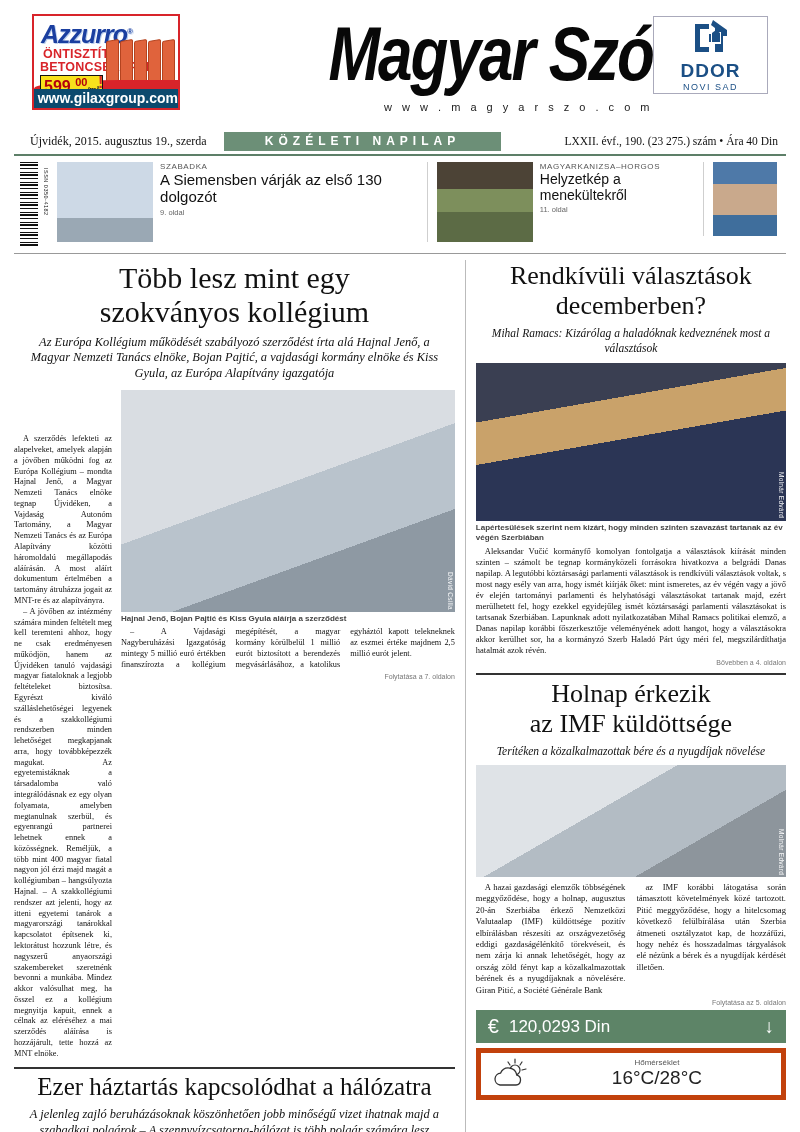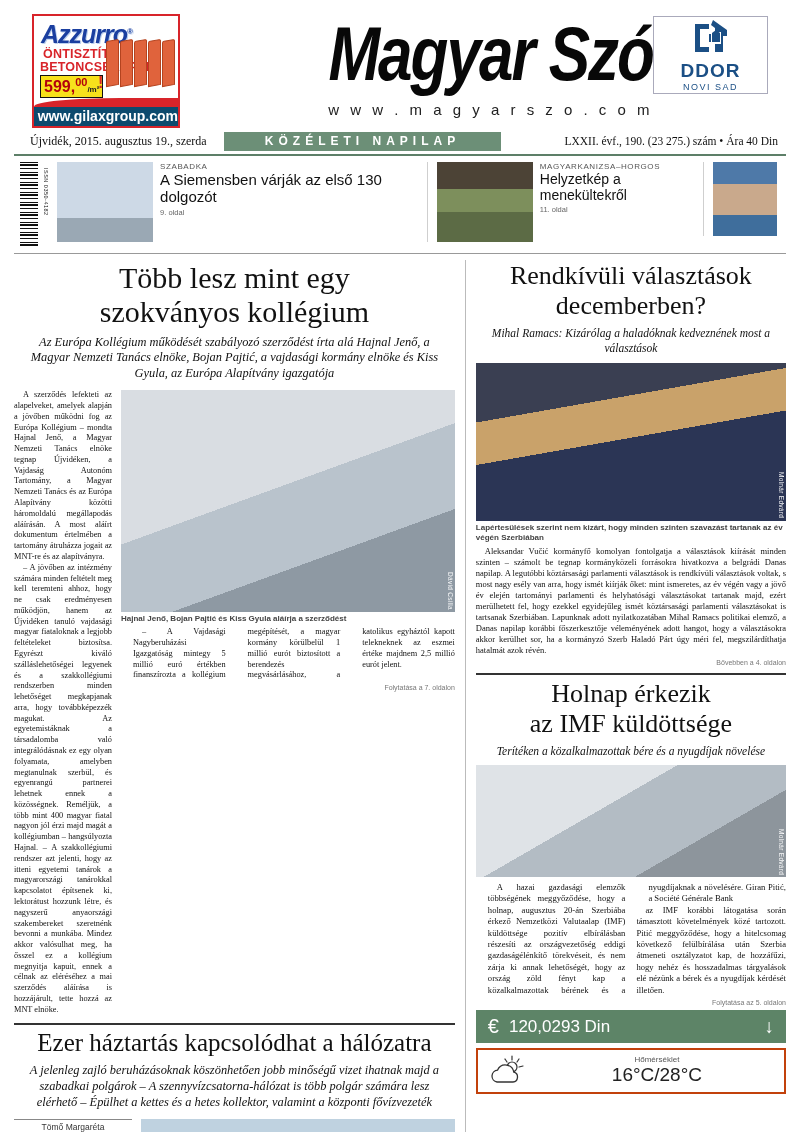--- a/index.html
+++ b/index.html
@@ -9,21 +9,21 @@
     background: #ffffff;
     font-family: "Liberation Serif", serif;
     color: #111;
     overflow: hidden;
   }
   .page { position: relative; width:800px; height:1132px; padding: 8px 14px 0 14px; }
 
   
   .masthead { display:flex; align-items:flex-start; height: 128px; }
   .ad-box {
-    width: 148px; height: 114px; margin-top: 6px; margin-left: 18px;
+    width: 148px; height: 96px; margin-top: 6px; margin-left: 18px;
     border: 2px solid #d8242a; background: #ffffff;
     position: relative; overflow:hidden;
   }
   .ad-azzurro {
     font-family:"Liberation Sans", sans-serif; font-weight:bold; font-style:italic;
     color:#1b3fa0; font-size:25px; letter-spacing:-1px;
     position:absolute; left:7px; top:4px; text-shadow: 1px 1px 0 #bcd0ee;
   }
   .ad-reg { font-size:8px; vertical-align: super; color:#1b3fa0;}
   .ad-l1 { position:absolute; left:9px; top:31px; color:#d8242a; font-family:"Liberation Sans",sans-serif;
@@ -46,21 +46,21 @@
             text-align:right; padding:1px 0 2px; }
   .ad-redwave { position:absolute; left:0; bottom:14px; width:100%; height:14px; background:#d8242a;
                 border-radius: 60% 0 0 0;}
 
   .title-wrap { flex:1; text-align:right; padding-top: 2px; }
   .paper-title {
     font-family:"Liberation Sans", sans-serif; font-weight:bold; font-style:italic;
     font-size:62px; letter-spacing:-2px; line-height:.98; color:#080808;
     transform: scaleY(1.22); transform-origin: top center; margin-top:8px;
   }
-  .paper-url { margin-top: 22px; font-family:"Liberation Sans",sans-serif; font-size:15px;
+  .paper-url { margin-top: 22px; font-family:"Liberation Sans",sans-serif; font-size:11px;
                letter-spacing:3.5px; color:#222; }
 
   .ddor-box { width:115px; height:78px; border:1px solid #aab; margin-top:8px; margin-right:18px;
               display:flex; flex-direction:column; align-items:center; justify-content:center; }
   .ddor-mark { width:40px; height:38px; position:relative; }
   .ddor-txt { font-family:"Liberation Sans",sans-serif; font-weight:bold; font-size:19px;
               color:#1b4f85; letter-spacing:1px; margin-top:4px;}
   .ddor-sub { font-family:"Liberation Sans",sans-serif; font-size:9px; color:#1b4f85; letter-spacing:1.5px;}
 
   
@@ -108,34 +108,34 @@
             font-family:"Liberation Sans",sans-serif; font-size:6.5px; color:#fff; opacity:.95;
             letter-spacing:.3px; }
   .caption { font-family:"Liberation Sans",sans-serif; font-size:8px; color:#444; line-height:1.25;
              padding:2px 0 3px;font-weight:bold; }
 
   .body3 { column-count:3; column-gap:10px; font-size:8.3px; line-height:1.30; text-align:justify;
            hyphens:auto; }
   .body2 { column-count:2; column-gap:11px; font-size:8.6px; line-height:1.33; text-align:justify; }
   .body1 { font-size:8.3px; line-height:1.30; text-align:justify; }
   .body3 p, .body2 p, .body1 p { margin:0; text-indent:9px; }
-  .body3 p:first-child, .body2 p:first-child { text-indent:9px;margin-left:12px; }
+  .body3 p:first-child, .body2 p:first-child { text-indent:9px; }
   .cont { font-family:"Liberation Sans",sans-serif; font-size:7px; color:#777; text-align:right;
           margin-top:3px; }
   .byline { font-family:"Liberation Sans",sans-serif; font-size:8.5px; text-align:center; color:#333;
             border-top:1px solid #888; border-bottom:1px solid #888; padding:2px 0; margin-bottom:4px;}
 
   .rule-sec { border-top:2px solid #333; margin:7px 0 5px; }
 
   
   .fx { background:#5d8467; color:#fff; display:flex; align-items:center; gap:10px;
         padding:5px 12px; font-family:"Liberation Sans",sans-serif; font-size:17px; margin-top:4px;}
   .fx .eur { font-size:20px; }
   .fx .arrow { margin-left:auto; font-size:19px; }
-  .wx { border:2px solid #c2410c; margin-top:5px; padding:4px 10px 6px; display:flex; align-items:center; gap:12px;}
+  .wx { border:5px solid #c2410c; margin-top:5px; padding:4px 10px 6px; display:flex; align-items:center; gap:12px;}
   .wx-lab { font-family:"Liberation Sans",sans-serif; font-size:8px; color:#555; text-align:center;}
   .wx-temp { font-family:"Liberation Sans",sans-serif; font-size:19px; color:#222; text-align:center;}
   .wx-ico { width:40px; height:32px; flex:none; }
   .ph-sign { background:linear-gradient(160deg,#d9dde2 0 45%,#b9c3cc 45% 70%,#8e99a3 70% 100%); }
   .ph-vote { background:linear-gradient(170deg,#3a3f52 0 28%,#c9a26a 28% 48%,#2b3555 48% 100%); }
   .ph-imf  { background:linear-gradient(150deg,#dfe3e7 0 40%,#b3bcc4 40% 70%,#8d959c 70% 100%); }
   .ph-road { background:linear-gradient(180deg,#bfd2e0 0 22%,#7d9463 22% 50%,#b59d6f 50% 76%,#8a7a5e 76% 100%); }
   .ph-flags{ background:linear-gradient(180deg,#cdd9e6 0 70%,#9aa8b4 70% 100%); }
   .ph-tent { background:linear-gradient(180deg,#4c4336 0 34%,#7d8f5c 34% 62%,#5c6b45 62% 100%); }
   .ph-face { background:linear-gradient(180deg,#4e79a8 0 30%,#c9a98c 30% 72%,#3f6e9c 72% 100%); }
@@ -224,21 +224,21 @@
   <div class="main">
 
     <div class="colL">
 
       <div>
         <h1 class="hl">Több lesz mint egy</h1>
         <h1 class="hl">szokványos kollégium</h1>
         <div class="deck">Az Európa Kollégium működését szabályozó szerződést írta alá Hajnal Jenő, a Magyar Nemzeti Tanács elnöke, Bojan Pajtić, a vajdasági kormány elnöke és Kiss Gyula, az Európa Alapítvány igazgatója</div>
 
         <div style="display:flex; gap:9px; margin-top:8px;">
-          <div style="width:98px; flex:none;">
+          <div style="width:98px; flex:none;margin-top:44px;">
             <div class="body1">
               <p>A szerződés lefekteti az alapelveket, amelyek alapján a jövőben működni fog az Európa Kollégium – mondta Hajnal Jenő, a Magyar Nemzeti Tanács elnöke tegnap Újvidéken, a Vajdaság Autonóm Tartomány, a Magyar Nemzeti Tanács és az Európa Alapítvány közötti háromoldalú megállapodás aláírásán. A most aláírt dokumentum értelmében a tartomány átruházza jogait az MNT-re és az alapítványra.</p>
               <p>– A jövőben az intézmény számára minden feltételt meg kell teremteni ahhoz, hogy ne csak eredményesen működjön, hanem az Újvidéken tanuló vajdasági magyar fiataloknak a legjobb feltételeket biztosítsa. Egyrészt kiváló szálláslehetőségei legyenek és a szakkollégiumi rendszerben minden lehetőséget megkapjanak arra, hogy továbbképezzék magukat. Az egyetemistáknak a társadalomba való integrálódásnak ez egy olyan folyamata, amelyben megtanulnak szerbül, és egyenrangú partnerei lehetnek ennek a közösségnek. Reméljük, a több mint 400 magyar fiatal nagyon jól érzi majd magát a kollégiumban – hangsúlyozta Hajnal. – A szakkollégiumi rendszer azt jelenti, hogy az itteni egyetemi tanárok a magyarországi tanárokkal kapcsolatot építsenek ki, lektorátust hozzunk létre, és nagyszerű anyaországi szakembereket szeretnénk bevonni a munkába. Mindez akkor valósulhat meg, ha ősszel ez a kollégium megnyitja kapuit, ennek a célnak az eléréséhez a mai szerződés aláírása is hozzájárult, tette hozzá az MNT elnöke.</p>
             </div>
           </div>
           <div style="flex:1;">
             <div class="photo ph-sign" style="height:222px;">
               <div class="credit">Dávid Csilla</div>
             </div>
             <div class="caption">Hajnal Jenő, Bojan Pajtić és Kiss Gyula aláírja a szerződést</div>

